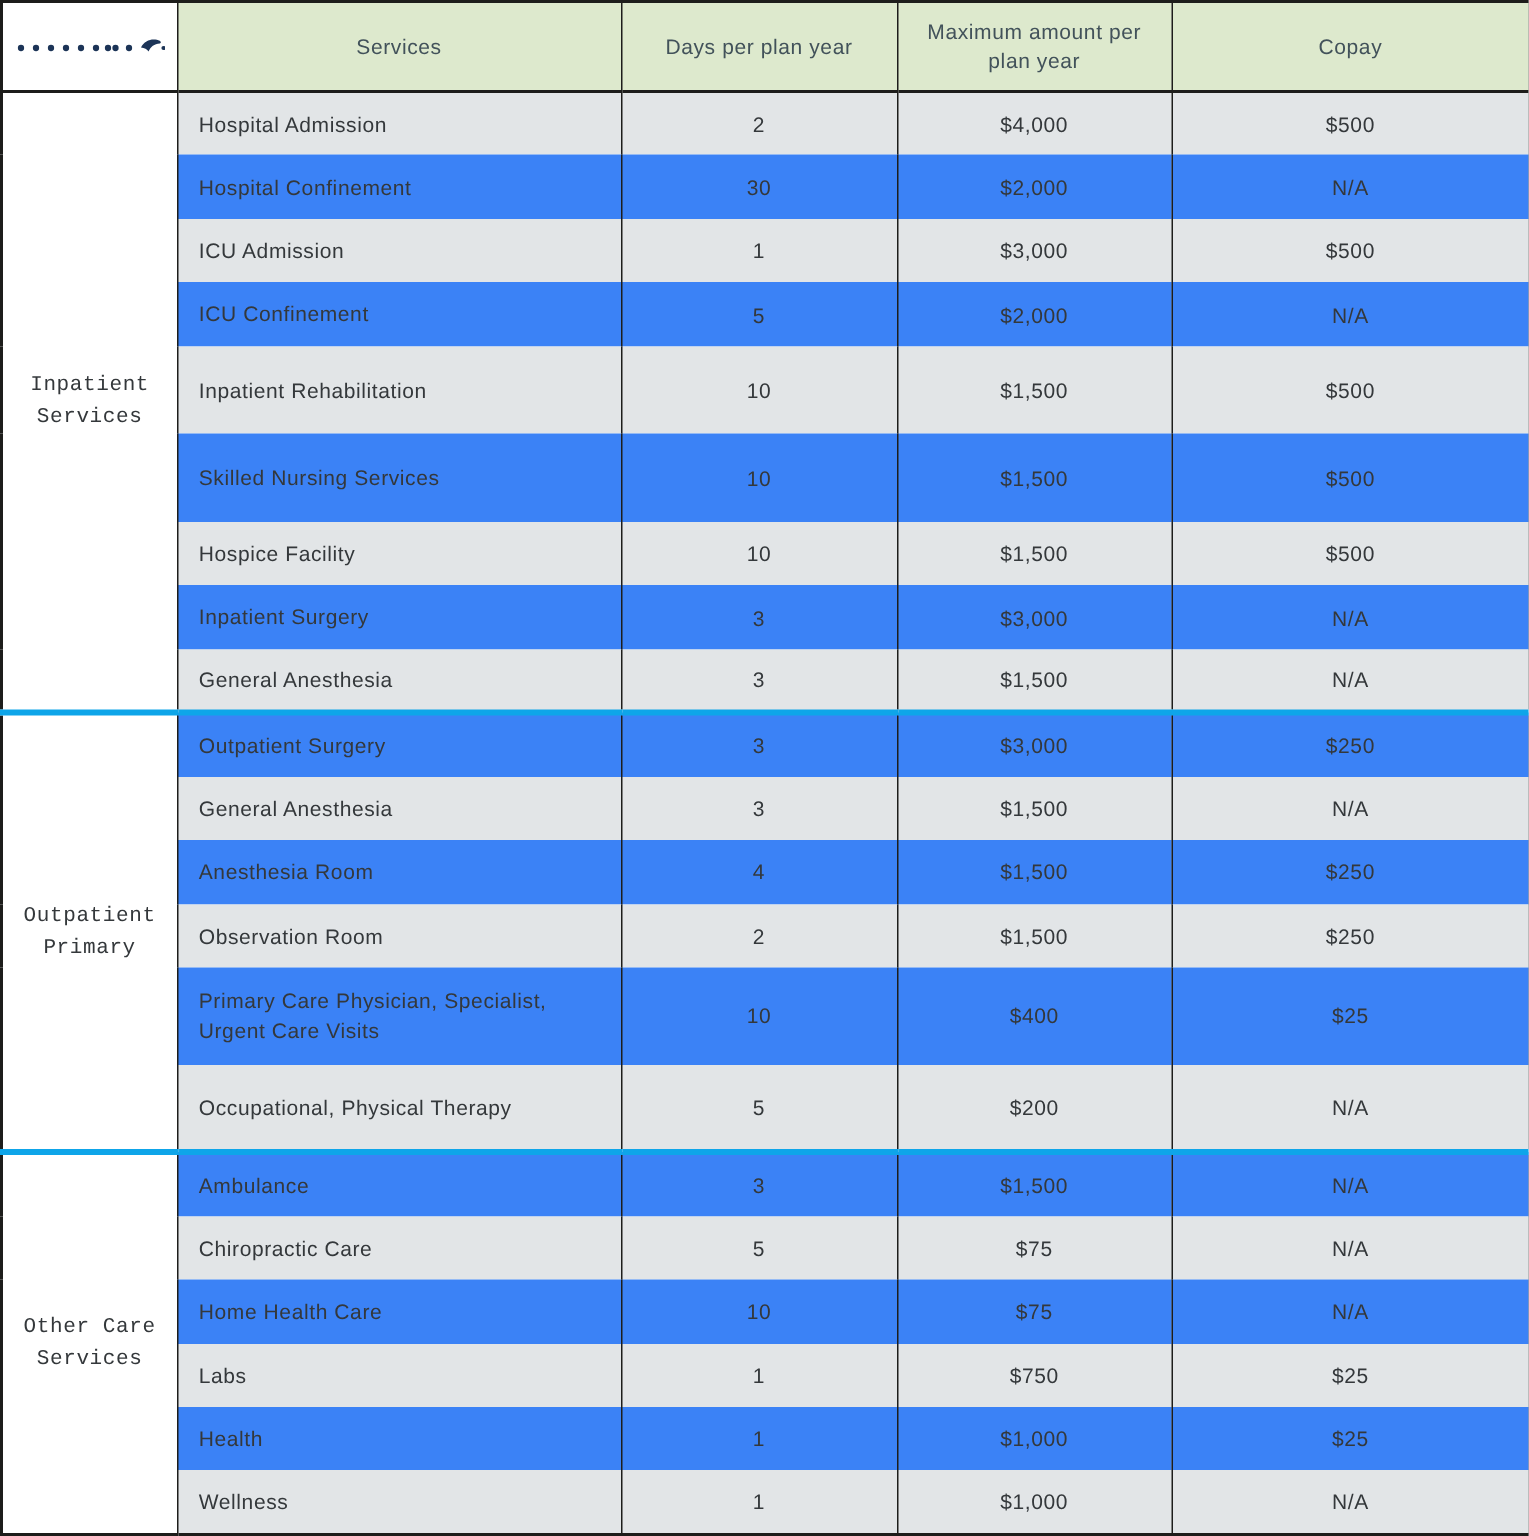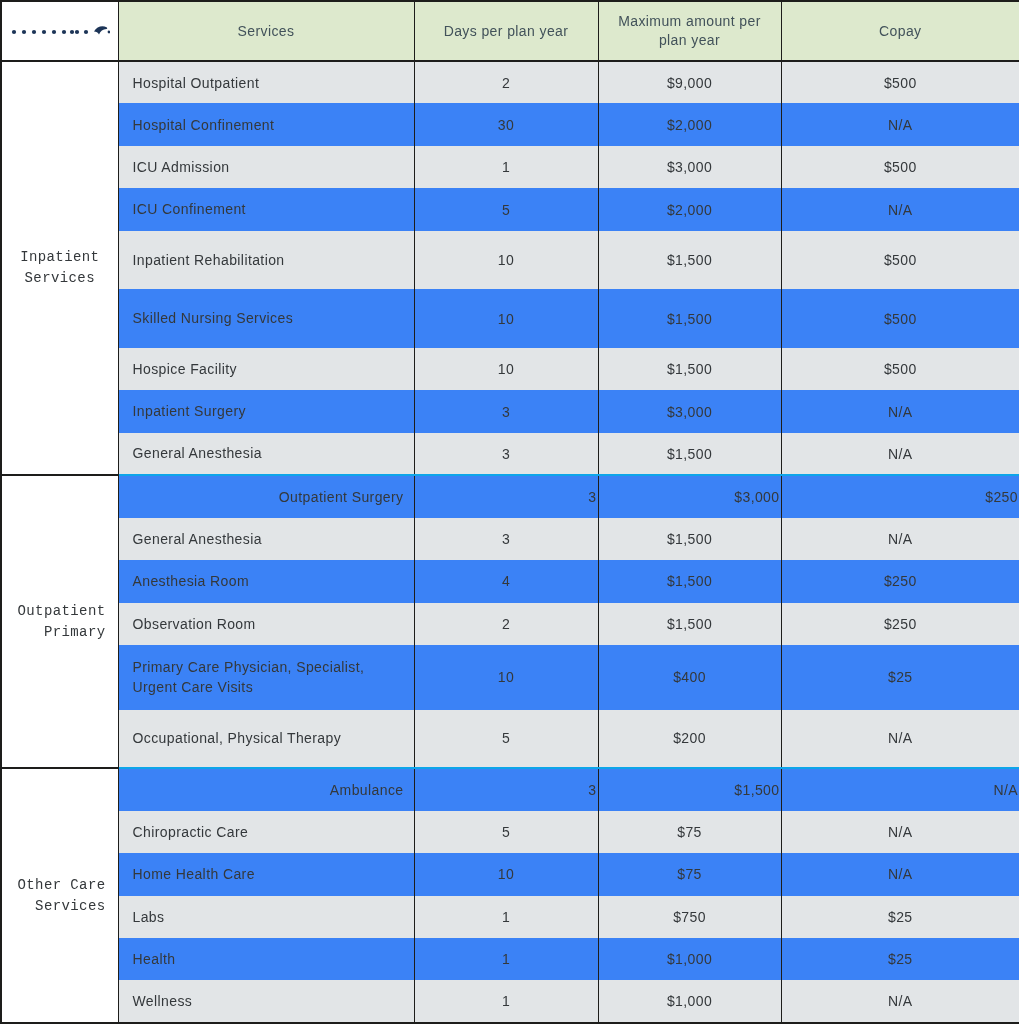--- a/index.html
+++ b/index.html
@@ -60,21 +60,21 @@
     padding: 0 12px;
     line-height: 1.5;
     border-right: 1.5px solid #1d1d1b;
     border-top: 2px solid #1d1d1b;
     border-bottom: 2px solid #1d1d1b;
     border-left: none;
   }
   tr.gray td { background: #e2e5e7; }
   tr.white td { background: #3b82f6; }
   tr.gray td.group-label, tr.white td.group-label { background: #ffffff; font-family: Liberation Mono, monospace; }
-  tr.group-start td { border-top: 2px solid #0ea5e9; text-align: right; }
+  tr.group-start td { border-top: 4px solid #0ea5e9; }
   tr.h-std { height: 42px; }
   tr.h-tall { height: 58px; }
   tr.h-xtall { height: 64px; }
   .logo-wrap {
     display: flex;
     align-items: center;
     justify-content: center;
   }
 </style>
 </head>
@@ -112,23 +112,23 @@
         </th>
         <th>Services</th>
         <th>Days per plan year</th>
         <th>Maximum amount per plan year</th>
         <th>Copay</th>
       </tr>
     </thead>
     <tbody id="table-body">
         <tr class="gray h-std">
           <td class="group-label" rowspan="9">Inpatient Services</td>
-          <td class="svc">Hospital Outpatient</td>
+          <td class="svc">Hospital Admission</td>
           <td class="num">2</td>
-          <td class="num">$9,000</td>
+          <td class="num">$4,000</td>
           <td class="num">$500</td>
         </tr>
         <tr class="white h-std">
           <td class="svc">Hospital Confinement</td>
           <td class="num">30</td>
           <td class="num">$2,000</td>
           <td class="num">N/A</td>
         </tr>
         <tr class="gray h-std">
           <td class="svc">ICU Admission</td>

